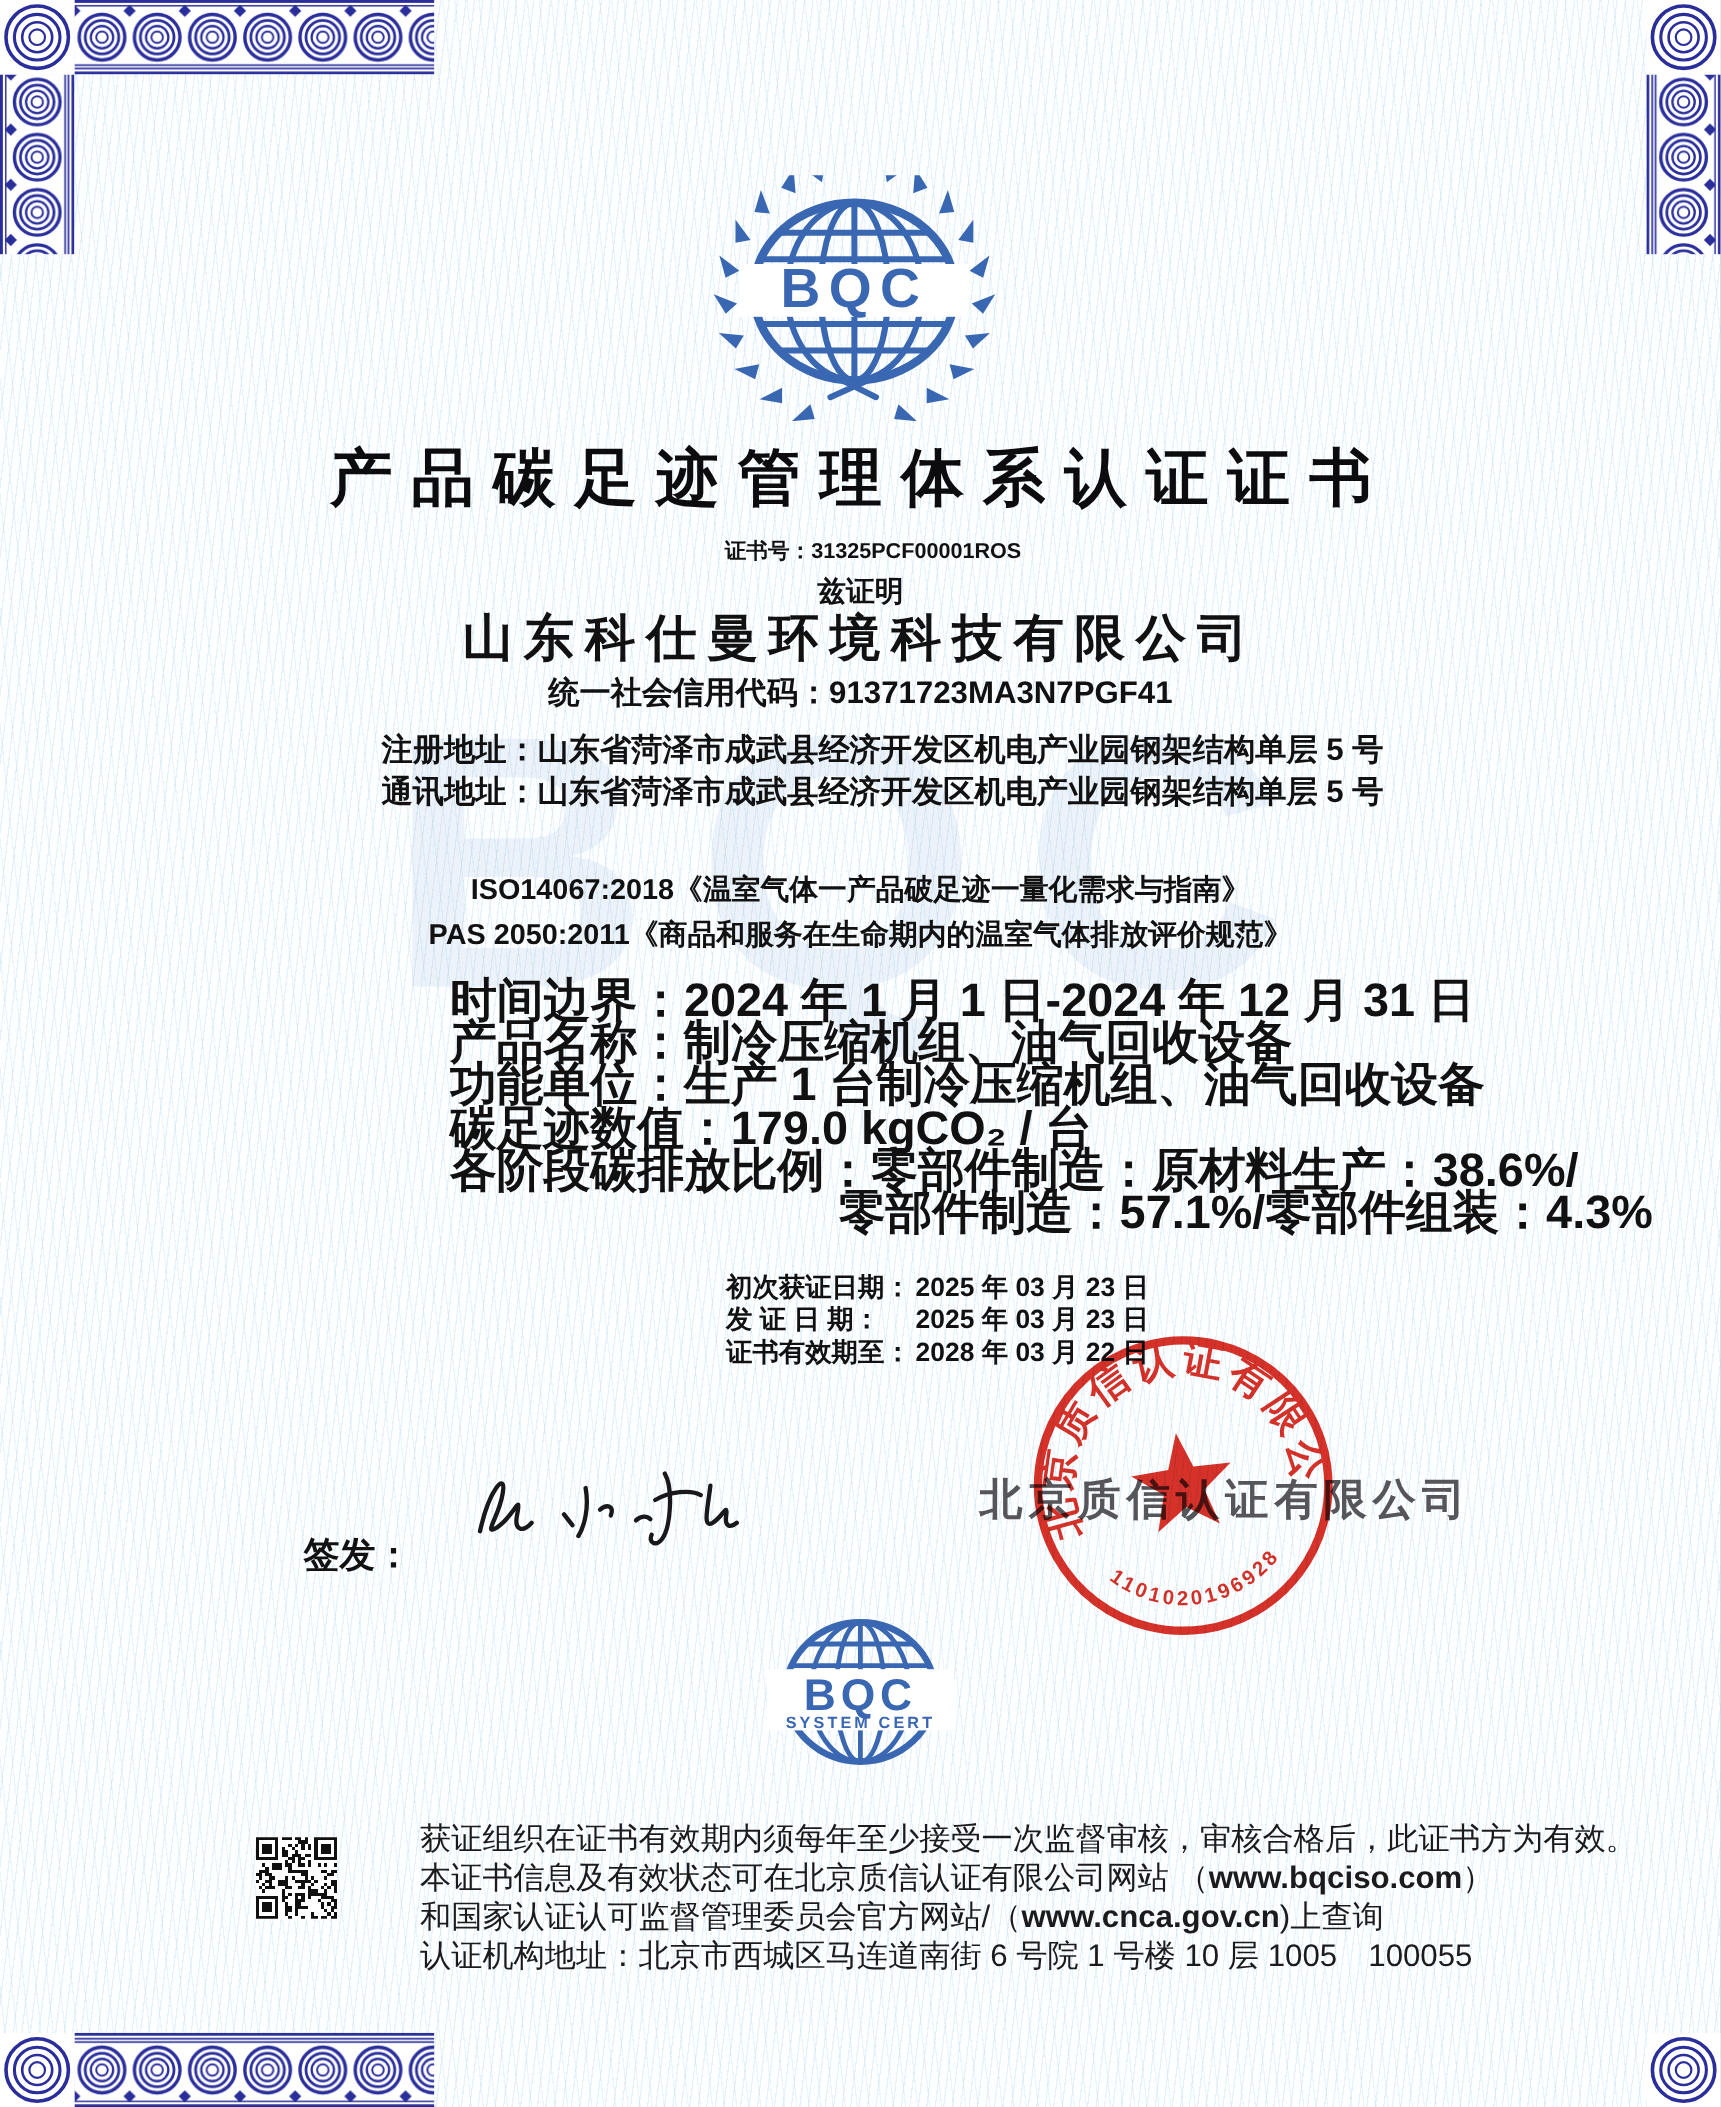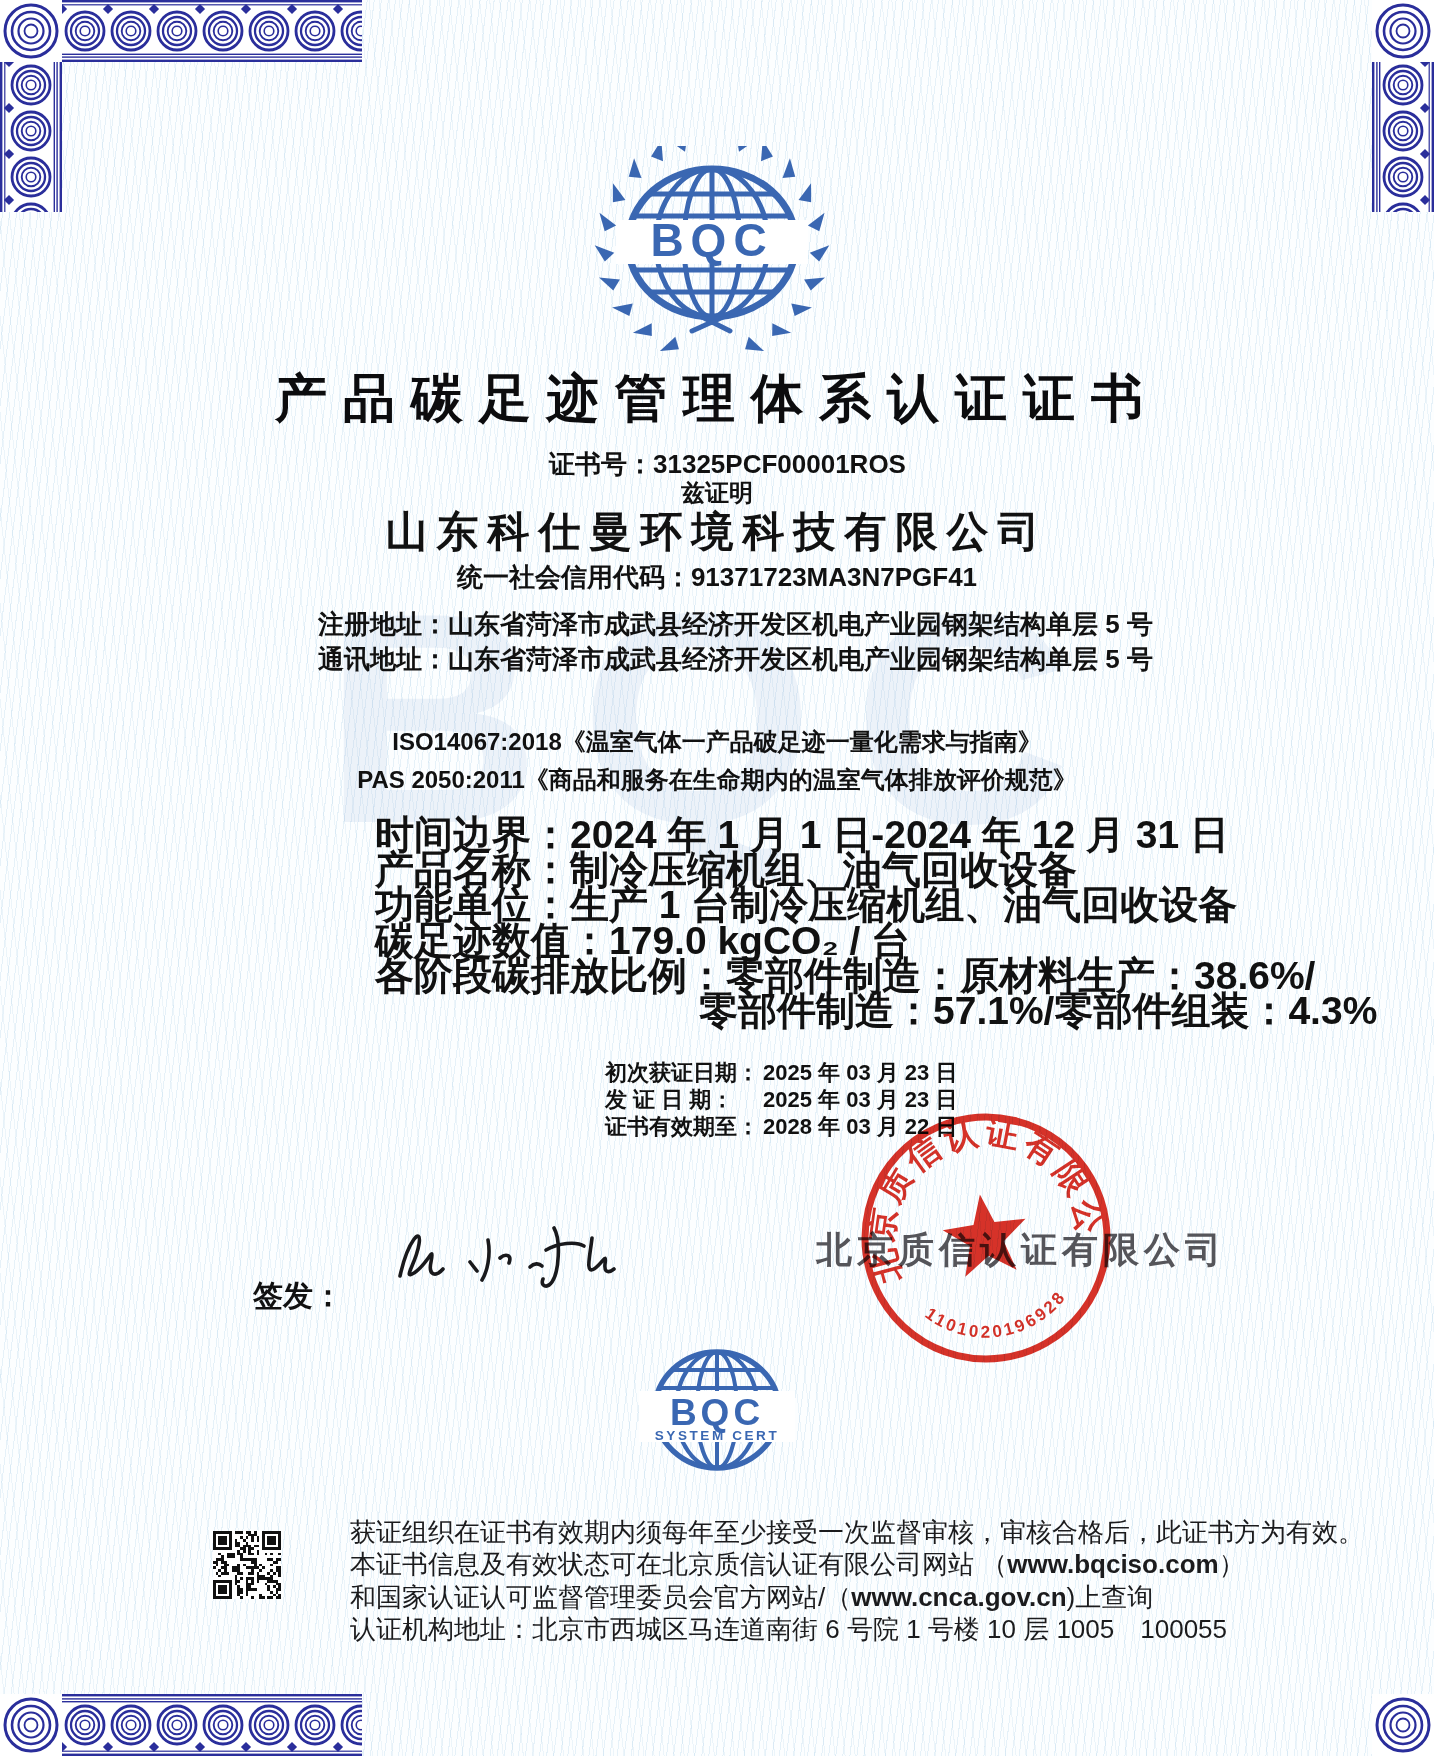--- a/index.html
+++ b/index.html
@@ -22,21 +22,21 @@
   .bcorner{position:absolute;width:62px;height:62px;z-index:4;}
   .c-tl{left:0;top:0}.c-tr{right:0;top:0}.c-bl{left:0;bottom:0}.c-br{right:0;bottom:0}
   
   .watermark{left:0;right:0;top:545px;text-align:center;font-size:300px;font-weight:900;
     letter-spacing:40px;color:rgba(130,165,205,.13);z-index:0;user-select:none;}
   
   .logo-top{left:552px;top:146px;z-index:2;}
   
   .title{left:0;right:0;top:364px;text-align:center;font-size:52px;font-weight:900;
     letter-spacing:16px;z-index:2;color:#0c0c0e;}
-  .certno{left:0;right:0;top:447px;text-align:center;font-size:26px;font-weight:700;z-index:2;padding-left:21px;}
+  .certno{left:0;right:0;top:447px;text-align:center;font-size:18px;font-weight:700;z-index:2;padding-left:21px;}
   .certify{left:0;right:0;top:477px;text-align:center;font-size:24px;font-weight:700;z-index:2;}
   .company{left:0;right:0;top:504px;text-align:center;font-size:42px;font-weight:900;
     letter-spacing:9px;z-index:2;}
   .credit{left:0;right:0;top:560px;text-align:center;font-size:26px;font-weight:700;z-index:2;}
   .addresses{left:318px;top:607px;font-size:26px;font-weight:700;line-height:34.5px;z-index:2;}
   .standards{left:0;right:0;top:723px;text-align:center;font-size:24px;font-weight:700;
     line-height:38px;z-index:2;}
   .details{left:375px;top:817px;font-size:39px;font-weight:700;line-height:35.2px;z-index:2;}
   .details .indent{margin-left:324px;}
   .dates{left:572px;top:1059px;font-size:22px;font-weight:700;line-height:27px;z-index:2;margin-left:33px;}

